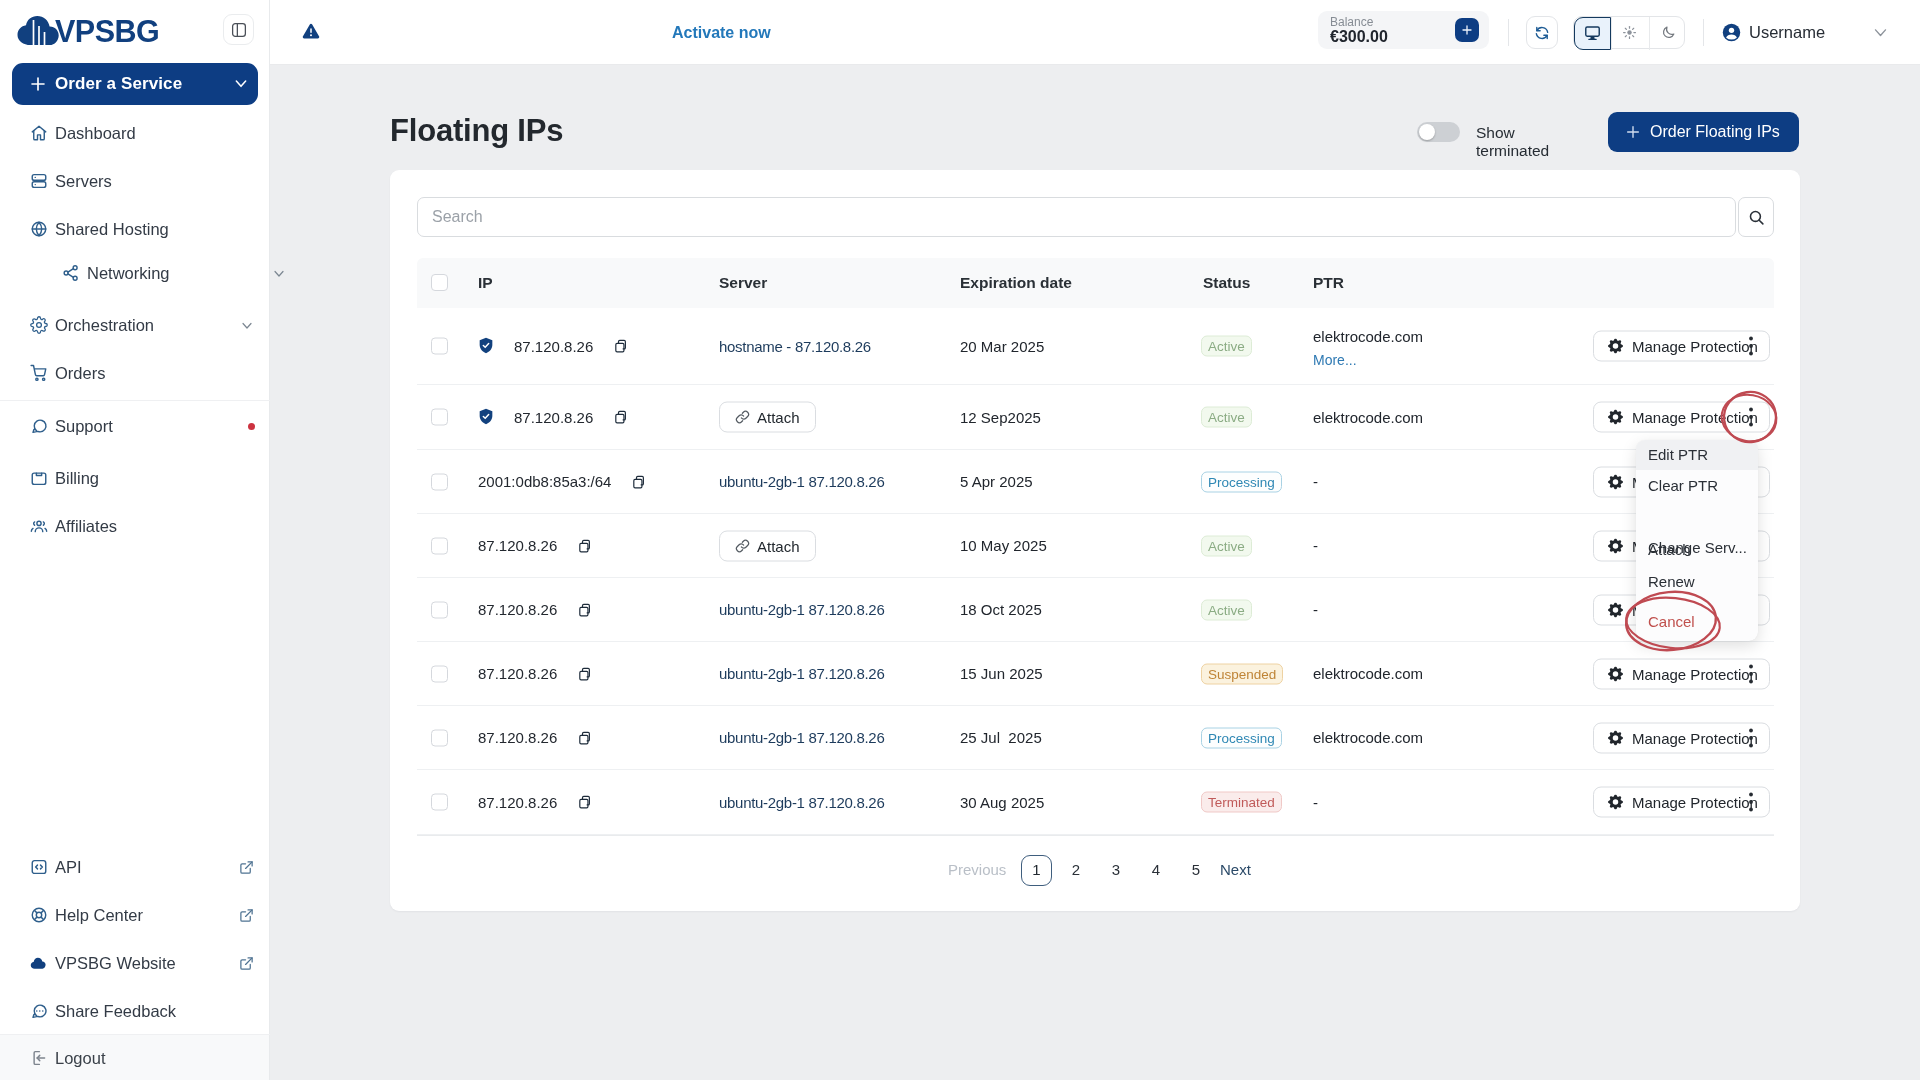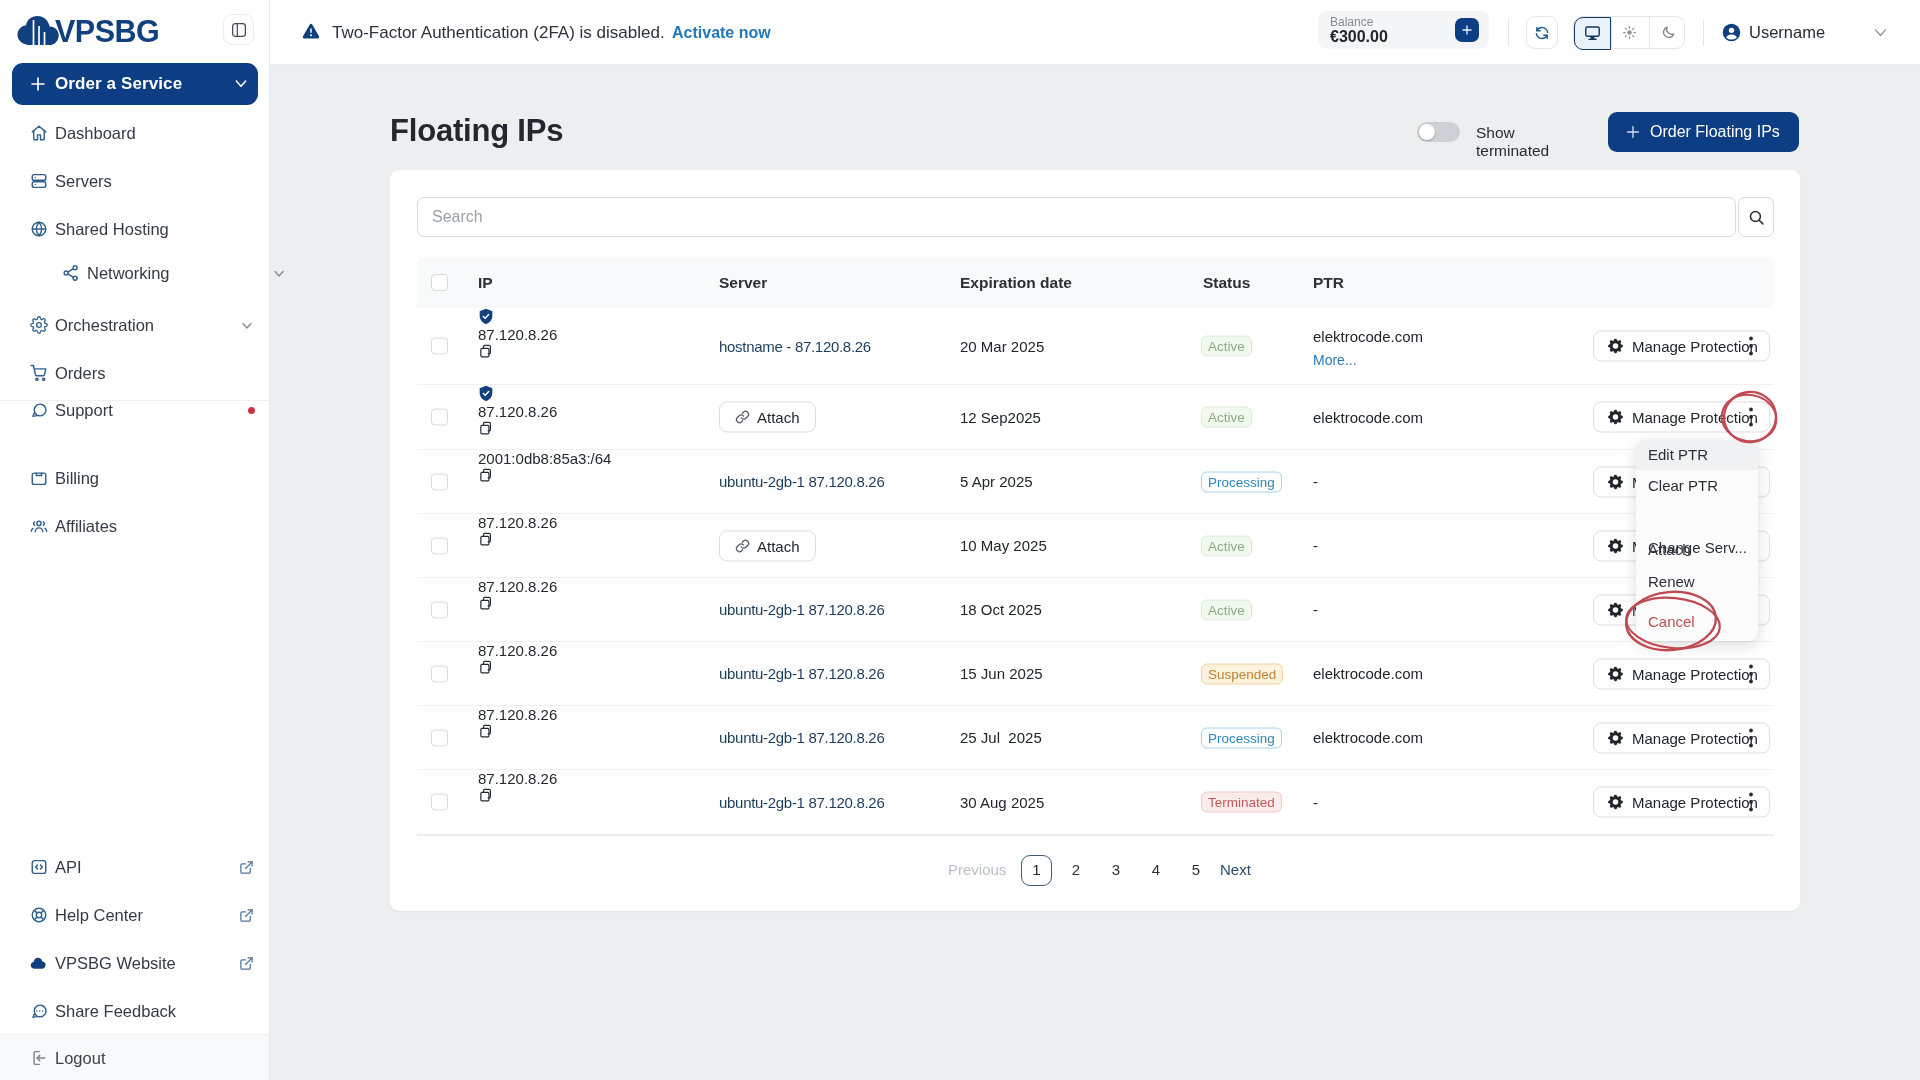--- a/index.html
+++ b/index.html
@@ -58,21 +58,21 @@
   .badge { position:absolute; height:21px; line-height:19px; padding:0 6px; border-radius:6px; font-size:13.5px; }
   .b-active { background:#f2f9ee; border:1px solid #ddecd6; color:#8bac84; }
   .b-processing { background:#fdfefe; border:1px solid #a9d2e4; color:#2f88b4; }
   .b-suspended { background:#fbf2de; border:1px solid #eed2a2; color:#bf8436; }
   .b-terminated { background:#faeceb; border:1px solid #f0c9c7; color:#c05b5a; }
   .attach-btn { position:absolute; left:302px; width:97px; height:31px; border:1px solid #dadde1; border-radius:8px; background:#fff; }
   .attach-btn .txt { position:absolute; left:37px; top:0; line-height:29px; font-size:15px; color:#23292f; }
   .manage-btn { position:absolute; left:1128px; width:177px; height:31px; border:1px solid #dadde1; border-radius:8px; background:#fff;margin-left:48px; }
   .manage-btn .txt { position:absolute; left:38px; top:0; line-height:29px; font-size:15px; color:#21262c; }
   .dots { position:absolute; left:1329px; width:8px; }
-  .iprow { position:absolute; left:61px; top:0; height:100%; display:flex; align-items:flex-start; gap:0; font-size:15px;flex-direction:column; }
+  .iprow { position:absolute; left:61px; top:0; height:100%; display:flex; align-items:center; gap:20px; font-size:15px; }
   .cc { position:absolute; top:50%; transform:translateY(-50%); }
 
   .pag-border { position:absolute; left:417px; top:835px; width:1357px; height:1px; background:#e9ebed; }
 
   .dropdown { position:absolute; left:1636px; top:440px; width:122px; height:201px; background:#fcfcfd; border-radius:9px; box-shadow:0 5px 16px rgba(0,0,0,.13), 0 0 1px rgba(0,0,0,.08); z-index:20; }
   .dd-item { position:absolute; left:0; width:122px; padding-left:12px; font-size:15px; color:#2a2f36; }
 
   .annot { position:absolute; left:0; top:0; z-index:30; pointer-events:none; }
 </style>
 </head>
@@ -170,21 +170,21 @@
       <svg class="ic" viewBox="0 0 24 24" fill="none" stroke="#2f5f8c" stroke-width="1.9" stroke-linecap="round" stroke-linejoin="round">
           <circle cx="9.2" cy="20.3" r="1.5"></circle>
           <circle cx="18.2" cy="20.3" r="1.5"></circle>
           <path d="M1.5 2h3.2l2.5 12.2a1.8 1.8 0 0 0 1.8 1.4h8.6a1.8 1.8 0 0 0 1.8-1.4L21 6.5H5.6"></path>
         </svg>
       <span class="lbl">Orders</span>
     </div>
 
     <div class="side-divider" style="top:400px;"></div>
 
-    <div class="nav-item" style="top:386px;padding-left:29px;">
+    <div class="nav-item" style="top:402px;padding-left:29px;">
       <svg class="ic" viewBox="0 0 24 24" fill="none" stroke="#2f5f8c" stroke-width="1.9" stroke-linecap="round" stroke-linejoin="round">
           <path d="M8.5 18a7.8 7.8 0 1 1 5.1 1.8c-1 0-2.3-.3-3.2-.7L4 20.5l1.2-4A7.7 7.7 0 0 1 8.5 18z"></path>
         </svg>
       <span class="lbl">Support</span>
       <span class="red-dot"></span>
     </div>
     <div class="nav-item" style="top:454px;">
       <svg class="ic" viewBox="0 0 24 24" fill="none" stroke="#2f5f8c" stroke-width="1.9" stroke-linecap="round" stroke-linejoin="round">
           <rect x="3" y="5.5" width="18" height="15" rx="2.5"></rect>
           <path d="M8.5 5.5v3.2h7V5.5"></path>
@@ -264,21 +264,20 @@
       <span class="lbl" style="color:#3a4149;">Logout</span>
     </div>
   </div>
 
   <div class="topbar" id="topbar">
     <svg class="abs" style="left:32px;top:23px;" width="18" height="17" viewBox="0 0 24 22">
       <path d="M10.4 1.7 1.3 17.4a1.85 1.85 0 0 0 1.6 2.8h18.2a1.85 1.85 0 0 0 1.6-2.8L13.6 1.7a1.85 1.85 0 0 0-3.2 0z" fill="#11407f"></path>
       <rect x="11" y="6.5" width="2" height="6.5" rx="1" fill="#fff"></rect>
       <circle cx="12" cy="16" r="1.3" fill="#fff"></circle>
     </svg>
-    <span class="abs" style="left:62px;top:0;line-height:65px;font-size:17px;color:#2c333c;">Two-Factor Authentication (2FA) is disabled.&nbsp;</span>
     <span class="abs" style="left:402px;top:0;line-height:65px;font-size:16px;font-weight:700;color:#2378ba;">Activate now</span>
 
     <div class="balance">
       <span class="lab">Balance</span>
       <span class="val">€300.00</span>
       <div class="plus">
         <svg class="abs" style="left:6px;top:6px;" width="12" height="12" viewBox="0 0 24 24" fill="none" stroke="#eef3fb" stroke-width="2.6" stroke-linecap="round">
             <line x1="12" y1="4" x2="12" y2="20"></line>
             <line x1="4" y1="12" x2="20" y2="12"></line>
           </svg>

